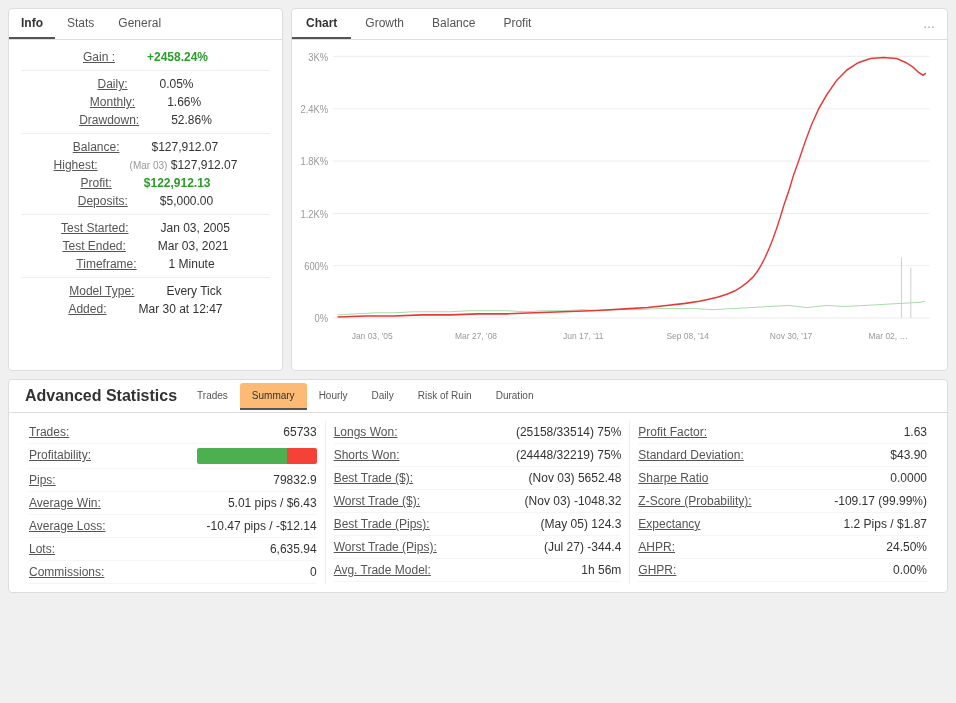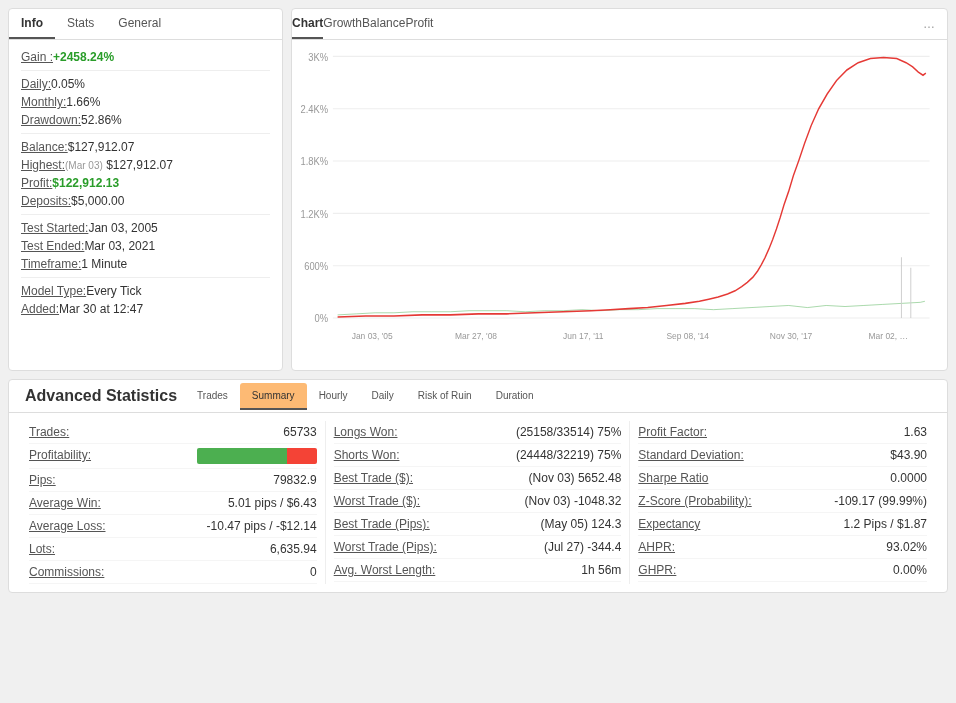--- a/index.html
+++ b/index.html
@@ -9,31 +9,31 @@
 
     
     .top-section { display: flex; gap: 8px; }
 
     
     .info-panel { background: #fff; border: 1px solid #ddd; border-radius: 4px; width: 275px; flex-shrink: 0; }
     .tab-bar { display: flex; border-bottom: 1px solid #ddd; }
     .tab { padding: 7px 12px; cursor: pointer; font-size: 12px; color: #555; border-bottom: 2px solid transparent; }
     .tab.active { color: #333; border-bottom: 2px solid #555; font-weight: bold; }
     .info-content { padding: 10px 12px; }
-    .info-row { display: flex; justify-content: flex-start; margin-bottom: 4px; align-items: baseline; }
+    .info-row { display: flex; justify-content: center; margin-bottom: 4px; align-items: baseline; gap: 32px; }
     .info-label { color: #555; text-decoration: underline; cursor: pointer; }
     .info-value { font-weight: normal; text-align: right; }
     .info-value.green { color: #2a9d2a; font-weight: bold; }
     .info-value.profit-green { color: #2a9d2a; font-weight: bold; }
     .divider { border: none; border-top: 1px solid #eee; margin: 6px 0; }
 
     
     .chart-panel { background: #fff; border: 1px solid #ddd; border-radius: 4px; flex: 1; }
     .chart-tab-bar { display: flex; border-bottom: 1px solid #ddd; align-items: center; }
-    .chart-tab { padding: 7px 0; cursor: pointer; font-size: 12px; color: #555; border-bottom: 2px solid transparent; }
+    .chart-tab { padding: 7px 14px; cursor: pointer; font-size: 12px; color: #555; border-bottom: 2px solid transparent; }
     .chart-tab.active { color: #333; border-bottom: 2px solid #555; font-weight: bold; }
     .chart-more { margin-left: auto; padding: 7px 12px; color: #999; cursor: pointer; }
     .chart-area { padding: 8px; height: 330px; position: relative; overflow: hidden; }
 
     
     .chart-svg { width: 100%; height: 100%; }
 
     
     .stats-panel { background: #fff; border: 1px solid #ddd; border-radius: 4px; }
     .stats-tab-bar { display: flex; border-bottom: 1px solid #ddd; align-items: center; padding: 0 8px; }
@@ -242,21 +242,21 @@
           </div>
           <div class="stat-row">
             <span class="stat-label">Best Trade (Pips):</span>
             <span class="stat-value">(May 05) 124.3</span>
           </div>
           <div class="stat-row">
             <span class="stat-label">Worst Trade (Pips):</span>
             <span class="stat-value">(Jul 27) -344.4</span>
           </div>
           <div class="stat-row">
-            <span class="stat-label">Avg. Worst Length:</span>
+            <span class="stat-label">Avg. Trade Model:</span>
             <span class="stat-value">1h 56m</span>
           </div>
         </div>
 
         <div class="stats-col">
           <div class="stat-row">
             <span class="stat-label">Profit Factor:</span>
             <span class="stat-value">1.63</span>
           </div>
           <div class="stat-row">
@@ -270,21 +270,21 @@
           <div class="stat-row">
             <span class="stat-label">Z-Score (Probability):</span>
             <span class="stat-value">-109.17 (99.99%)</span>
           </div>
           <div class="stat-row">
             <span class="stat-label">Expectancy</span>
             <span class="stat-value">1.2 Pips / $1.87</span>
           </div>
           <div class="stat-row">
             <span class="stat-label">AHPR:</span>
-            <span class="stat-value">93.02%</span>
+            <span class="stat-value">24.50%</span>
           </div>
           <div class="stat-row">
             <span class="stat-label">GHPR:</span>
             <span class="stat-value">0.00%</span>
           </div>
         </div>
       </div>
     </div>
   </div>
 </div>

